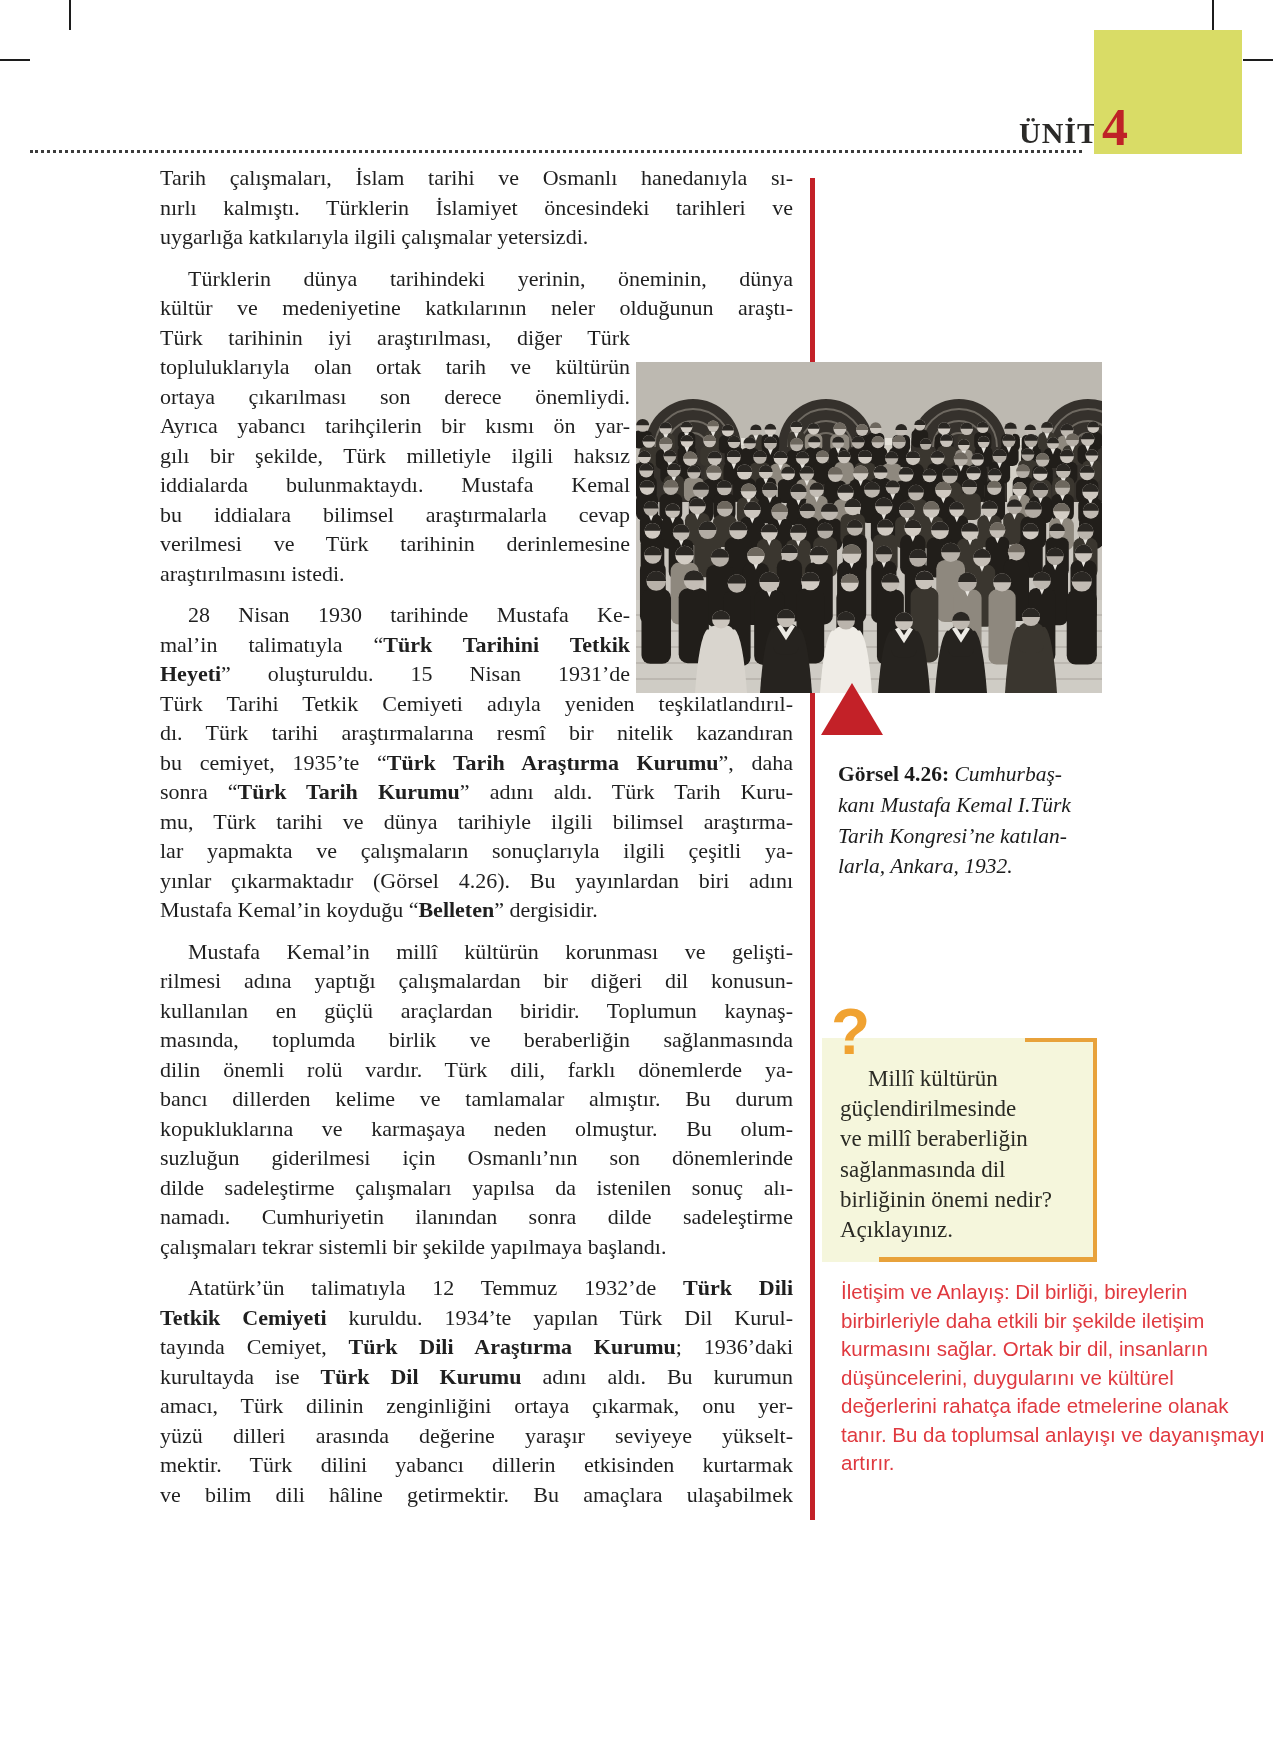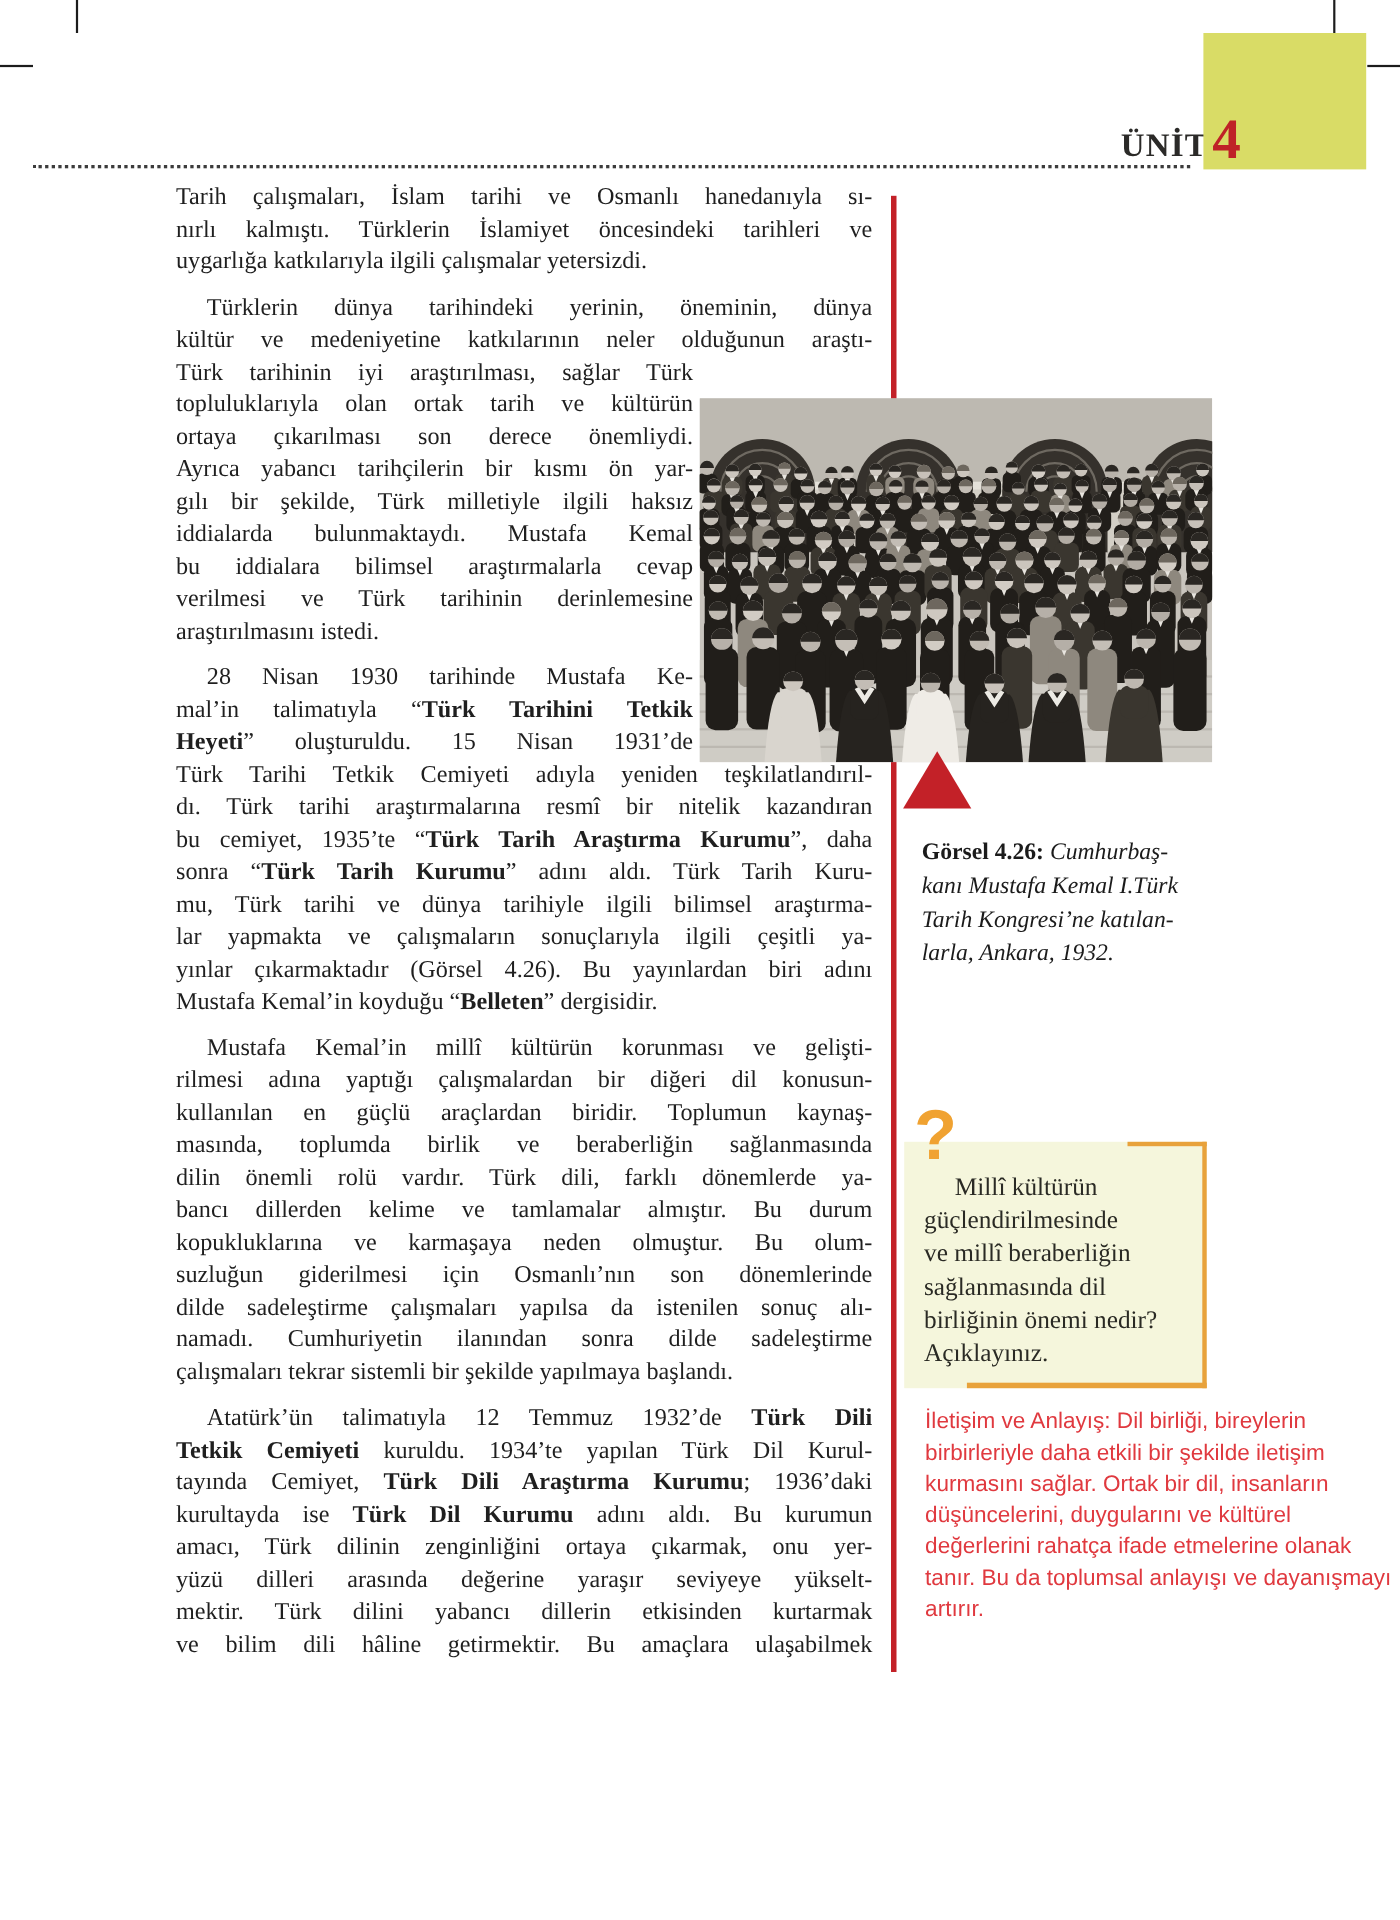--- a/index.html
+++ b/index.html
@@ -79,21 +79,21 @@
   <div class="dotted-rule"></div>
 
   <div class="red-line"></div>
 
   <div class="body-text">
       <div class="body-line w-full"><span>Tarih çalışmaları, İslam tarihi ve Osmanlı hanedanıyla sı-</span></div>
       <div class="body-line w-full"><span>nırlı kalmıştı. Türklerin İslamiyet öncesindeki tarihleri ve</span></div>
       <div class="body-line w-full no-just"><span>uygarlığa katkılarıyla ilgili çalışmalar yetersizdi.</span></div>
       <div class="body-line w-full ind gap"><span>Türklerin dünya tarihindeki yerinin, öneminin, dünya</span></div>
       <div class="body-line w-full"><span>kültür ve medeniyetine katkılarının neler olduğunun araştı-</span></div>
-      <div class="body-line w-narrow"><span>Türk tarihinin iyi araştırılması, sağlar Türk</span></div>
+      <div class="body-line w-narrow"><span>Türk tarihinin iyi araştırılması, diğer Türk</span></div>
       <div class="body-line w-narrow"><span>topluluklarıyla olan ortak tarih ve kültürün</span></div>
       <div class="body-line w-narrow"><span>ortaya çıkarılması son derece önemliydi.</span></div>
       <div class="body-line w-narrow"><span>Ayrıca yabancı tarihçilerin bir kısmı ön yar-</span></div>
       <div class="body-line w-narrow"><span>gılı bir şekilde, Türk milletiyle ilgili haksız</span></div>
       <div class="body-line w-narrow"><span>iddialarda bulunmaktaydı. Mustafa Kemal</span></div>
       <div class="body-line w-narrow"><span>bu iddialara bilimsel araştırmalarla cevap</span></div>
       <div class="body-line w-narrow"><span>verilmesi ve Türk tarihinin derinlemesine</span></div>
       <div class="body-line w-narrow no-just"><span>araştırılmasını istedi.</span></div>
       <div class="body-line w-narrow ind gap"><span>28 Nisan 1930 tarihinde Mustafa Ke-</span></div>
       <div class="body-line w-narrow"><span>mal’in talimatıyla “</span><span class="b">Türk Tarihini Tetkik</span></div>

